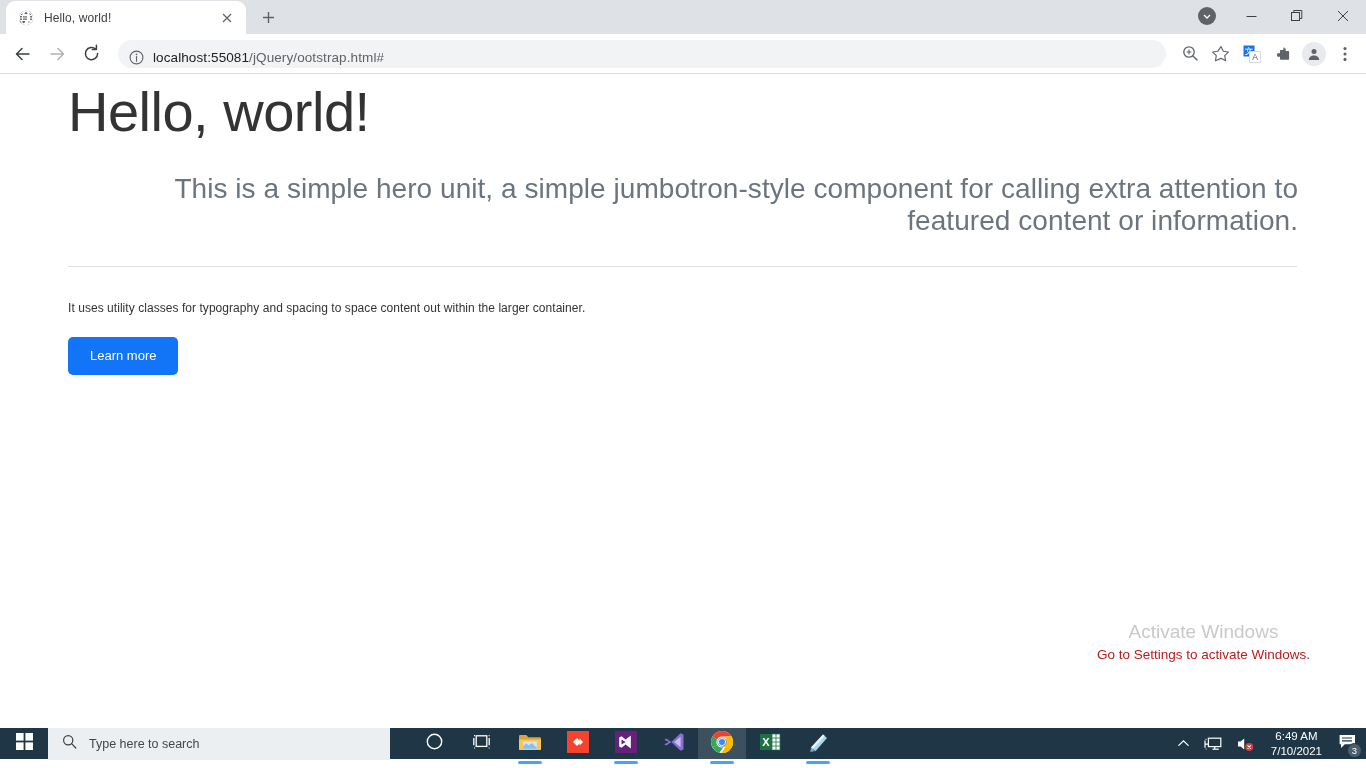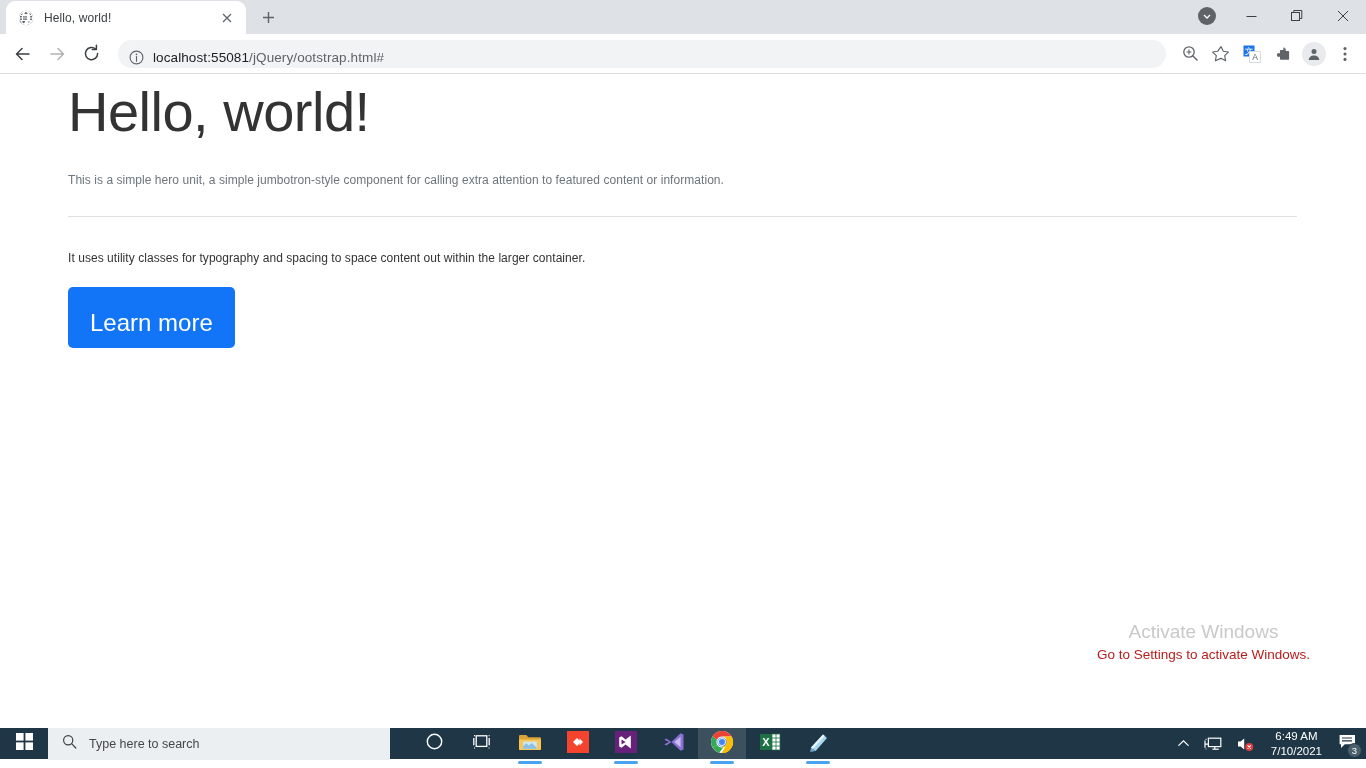--- a/index.html
+++ b/index.html
@@ -151,45 +151,46 @@
   }
   #hero-heading {
     font-size: 56px;
     font-weight: 300;
     color: #333333;
     line-height: 1.0;
     margin-top: 10px;
     letter-spacing: -.5px;
   }
   #hero-lead {
-    font-size: 12px;
+    font-size: 28px;
     font-weight: 300;
     color: #6c757d;
     margin-top: 33px;
     letter-spacing: .05px;
+    text-align: right;
   }
   #hero-rule {
     height: 0;
     border-top: 1px solid #dfe0e1;
     margin-top: 29px;
     width: 1229px;
   }
   #hero-body {
     font-size: 12px;
     color: #333333;
     margin-top: 34px;
     letter-spacing: .05px;
   }
   #learn-more-button {
     display: inline-block;
     margin-top: 22px;
-    padding: 24px 22px 13px 22px;
+    padding: 12px 22px 13px 22px;
     background: #1274f6;
     color: #ffffff;
-    font-size: 24px;
+    font-size: 13px;
     border: none;
     border-radius: 5px;
     font-family: "Liberation Sans", sans-serif;
     line-height: 1;
   }
 
   
   #activate-watermark {
     position: absolute;
     right: 56px; bottom: 66px;

